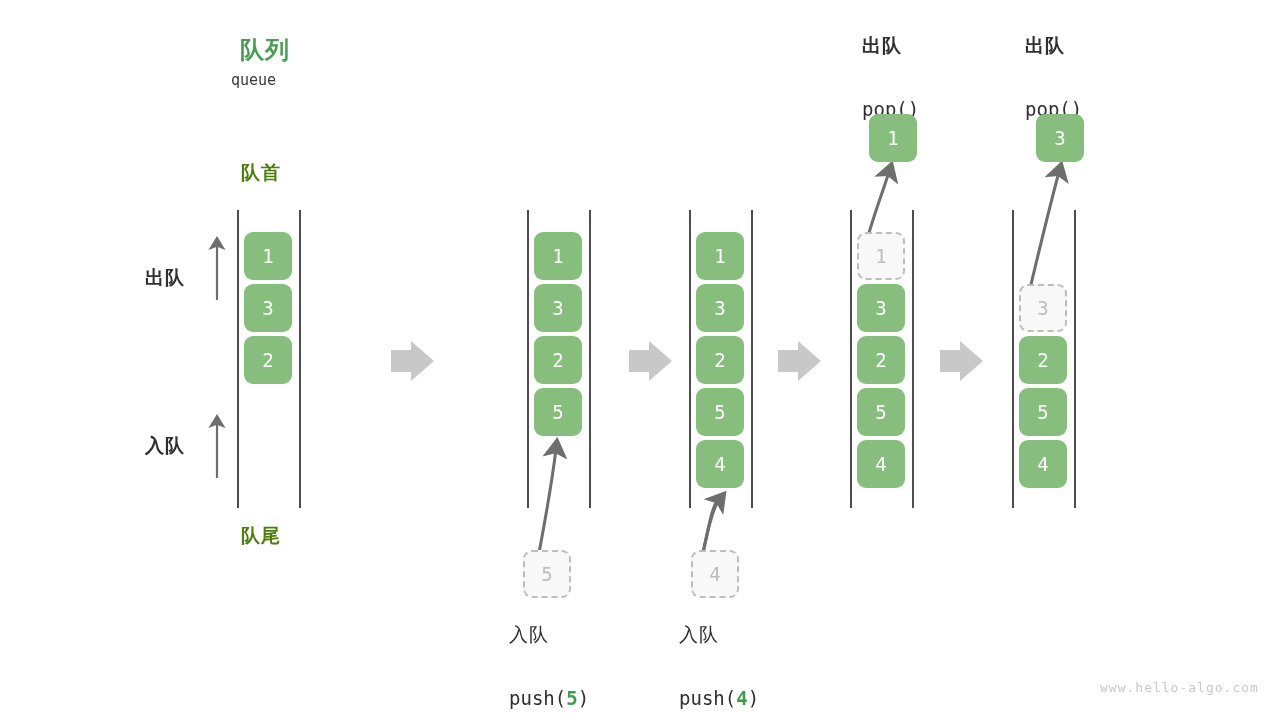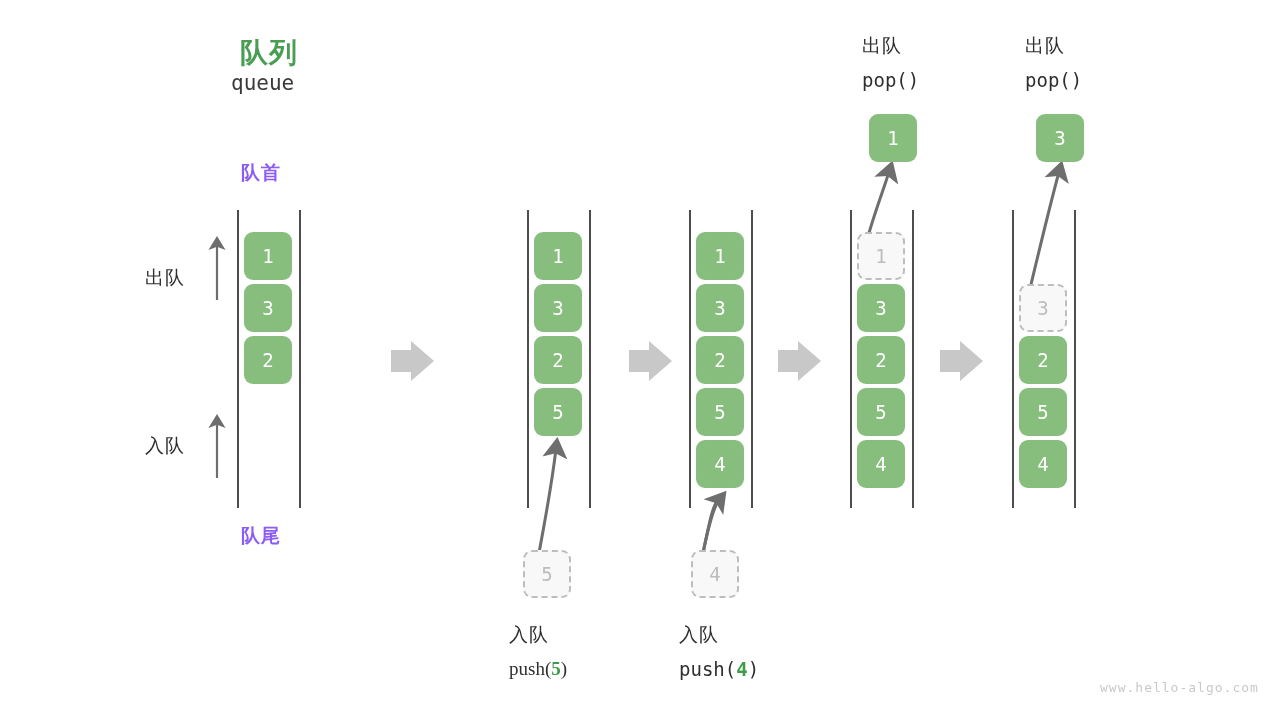--- a/index.html
+++ b/index.html
@@ -5,26 +5,26 @@
   html,body{margin:0;padding:0;}
   body{
     width:1280px;height:720px;background:#ffffff;
     font-family:"Liberation Sans","DejaVu Sans",sans-serif;
     overflow:hidden;position:relative;
   }
   #stage{position:absolute;left:0;top:0;width:1280px;height:720px;}
 
   
   .t{position:absolute;white-space:nowrap;color:#3a3a3a;}
-  .title-cn{font-size:28px;font-weight:bold;color:#4a9e54;letter-spacing:1px;}
-  .title-en{font-size:21px;font-family:"DejaVu Sans Mono","Liberation Mono",monospace;color:#3a3a3a;}
-  .hdr-cn{font-size:19px;font-weight:bold;color:#8b5cf6;letter-spacing:1px;}
-  .op-cn{font-size:19px;font-weight:normal;color:#2f2f2f;letter-spacing:1px;}
+  .title-cn{font-size:24px;font-weight:bold;color:#4a9e54;letter-spacing:1px;}
+  .title-en{font-size:15px;font-family:"DejaVu Sans Mono","Liberation Mono",monospace;color:#3a3a3a;}
+  .hdr-cn{font-size:19px;font-weight:bold;color:#4d7c0f;letter-spacing:1px;}
+  .op-cn{font-size:19px;font-weight:bold;color:#2f2f2f;letter-spacing:1px;}
   .cap-cn{font-size:19px;color:#2f2f2f;letter-spacing:1px;}
-  .cap-code{font-size:19px;font-family:"DejaVu Sans Mono","Liberation Mono",monospace;color:#2f2f2f;}
+  .cap-code{font-size:19px;font-family:"DejaVu Sans Mono","Liberation Mono",monospace;color:#2f2f2f;margin-top:29px;}
   .cap-code .num{color:#3f9c4b;font-weight:bold;}
   .watermark{
     font-size:13px;font-family:"DejaVu Sans Mono","Liberation Mono",monospace;
     color:#c9c9c9;letter-spacing:1px;
   }
 
   
   .rail{position:absolute;width:1.5px;background:#4d4d4d;}
 
   
@@ -122,21 +122,21 @@
   <div class="cell" style="left:244px;top:232px;">1</div>
   <div class="cell" style="left:244px;top:284px;">3</div>
   <div class="cell" style="left:244px;top:336px;">2</div>
 
   <div class="cell" style="left:534px;top:232px;">1</div>
   <div class="cell" style="left:534px;top:284px;">3</div>
   <div class="cell" style="left:534px;top:336px;">2</div>
   <div class="cell" style="left:534px;top:388px;">5</div>
   <div class="cell ghost" style="left:523px;top:550px;">5</div>
   <div class="t cap-cn" style="left:509px;top:622px;">入队</div>
-  <div class="t cap-code" style="left:509px;top:658px;font-family:Liberation Serif, serif;"><span>push(</span><span class="num">5</span><span>)</span></div>
+  <div class="t cap-code" style="left:509px;top:658px;"><span>push(</span><span class="num">5</span><span>)</span></div>
 
   <div class="cell" style="left:696px;top:232px;">1</div>
   <div class="cell" style="left:696px;top:284px;">3</div>
   <div class="cell" style="left:696px;top:336px;">2</div>
   <div class="cell" style="left:696px;top:388px;">5</div>
   <div class="cell" style="left:696px;top:440px;">4</div>
   <div class="cell ghost" style="left:691px;top:550px;">4</div>
   <div class="t cap-cn" style="left:679px;top:622px;">入队</div>
   <div class="t cap-code" style="left:679px;top:658px;"><span>push(</span><span class="num">4</span><span>)</span></div>
 

